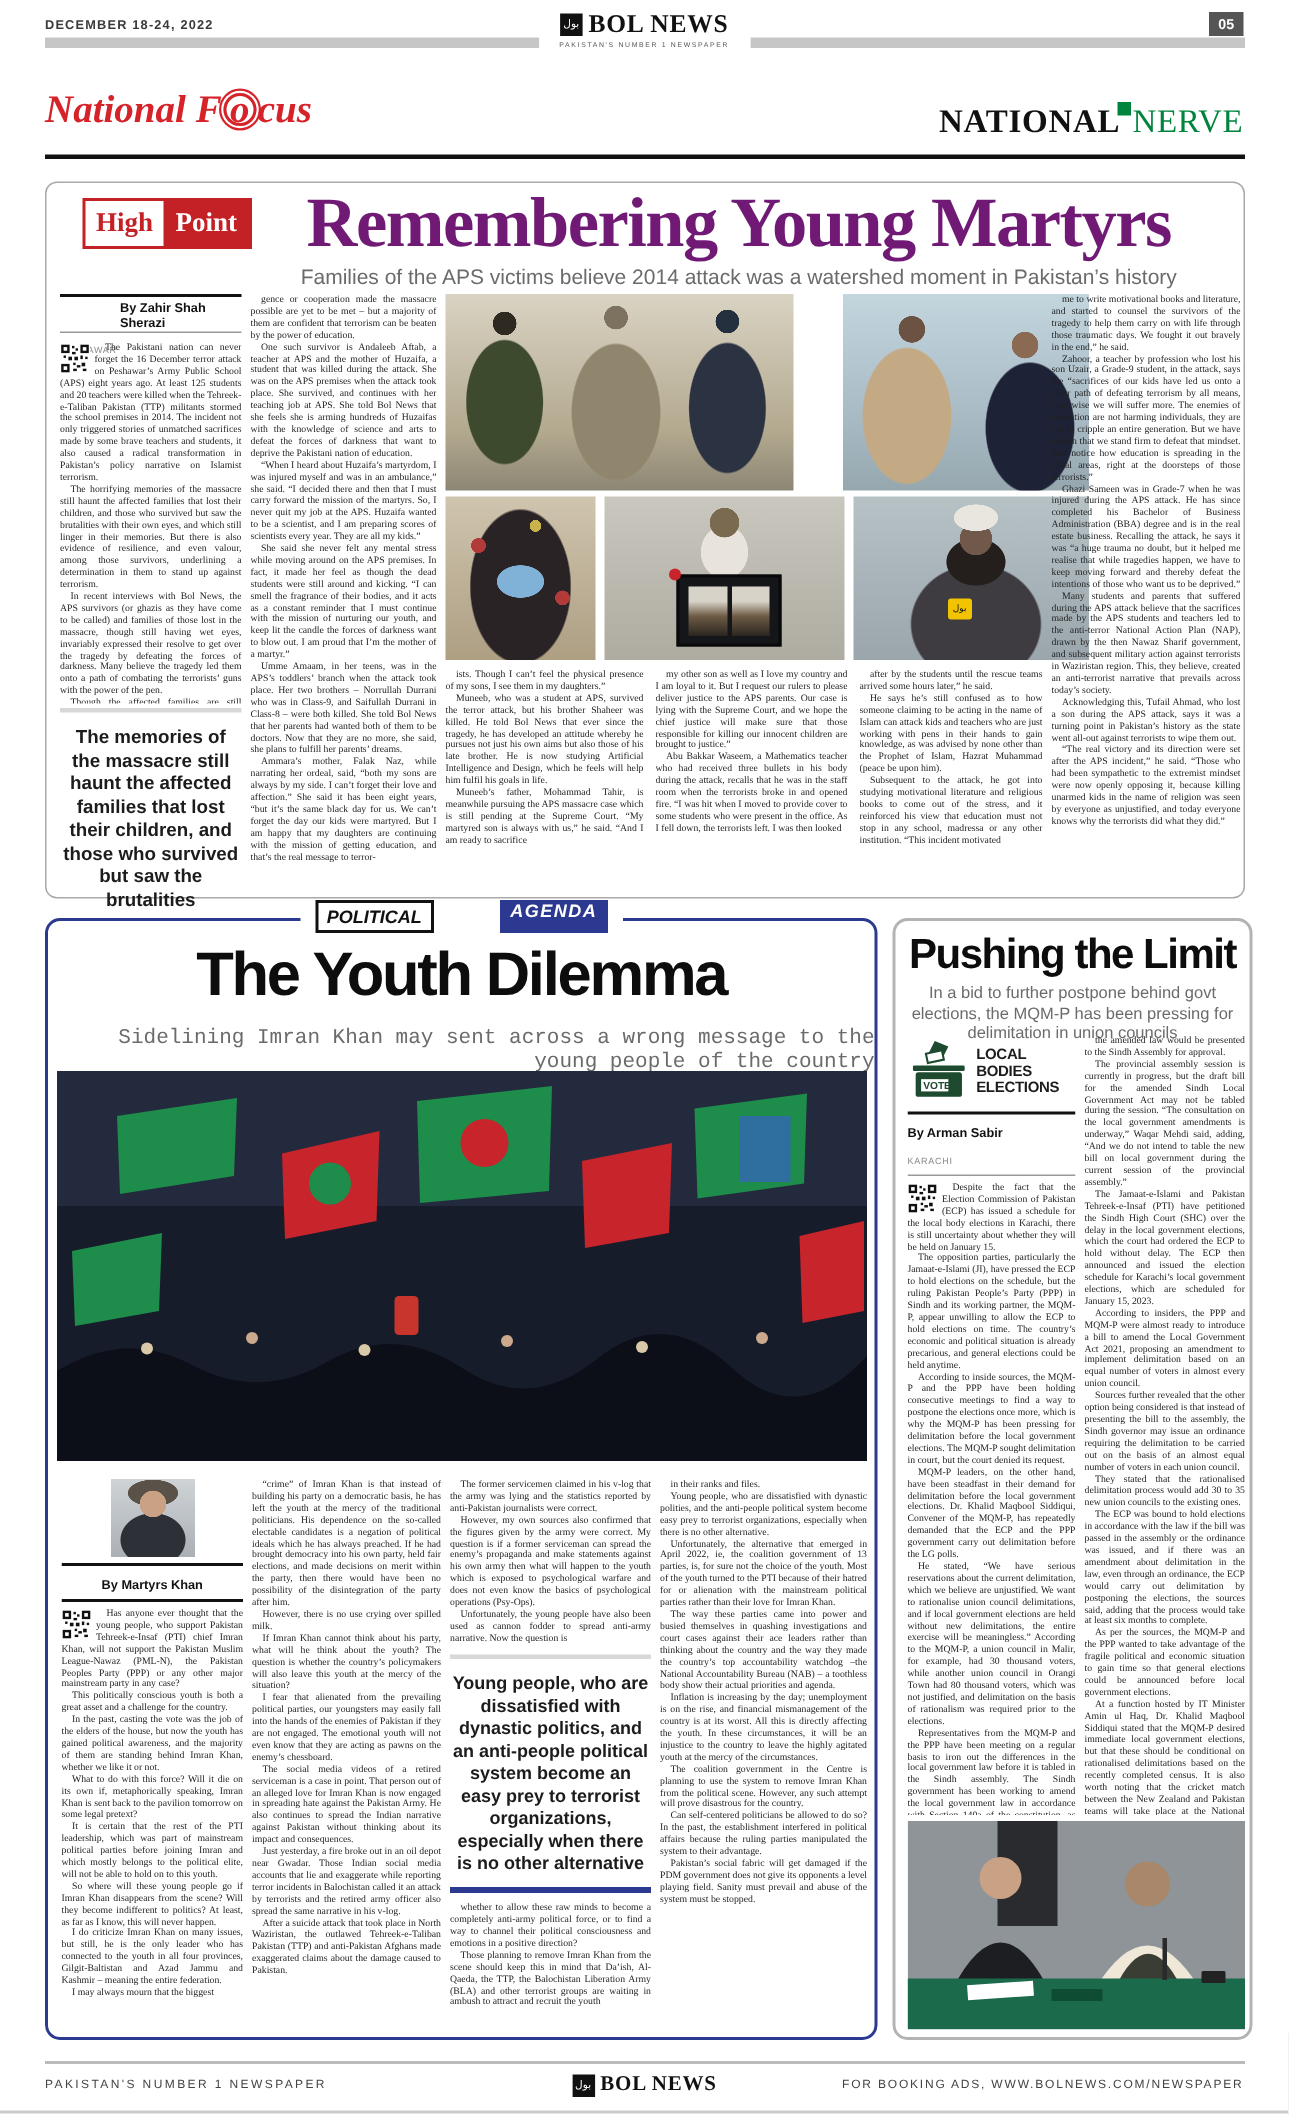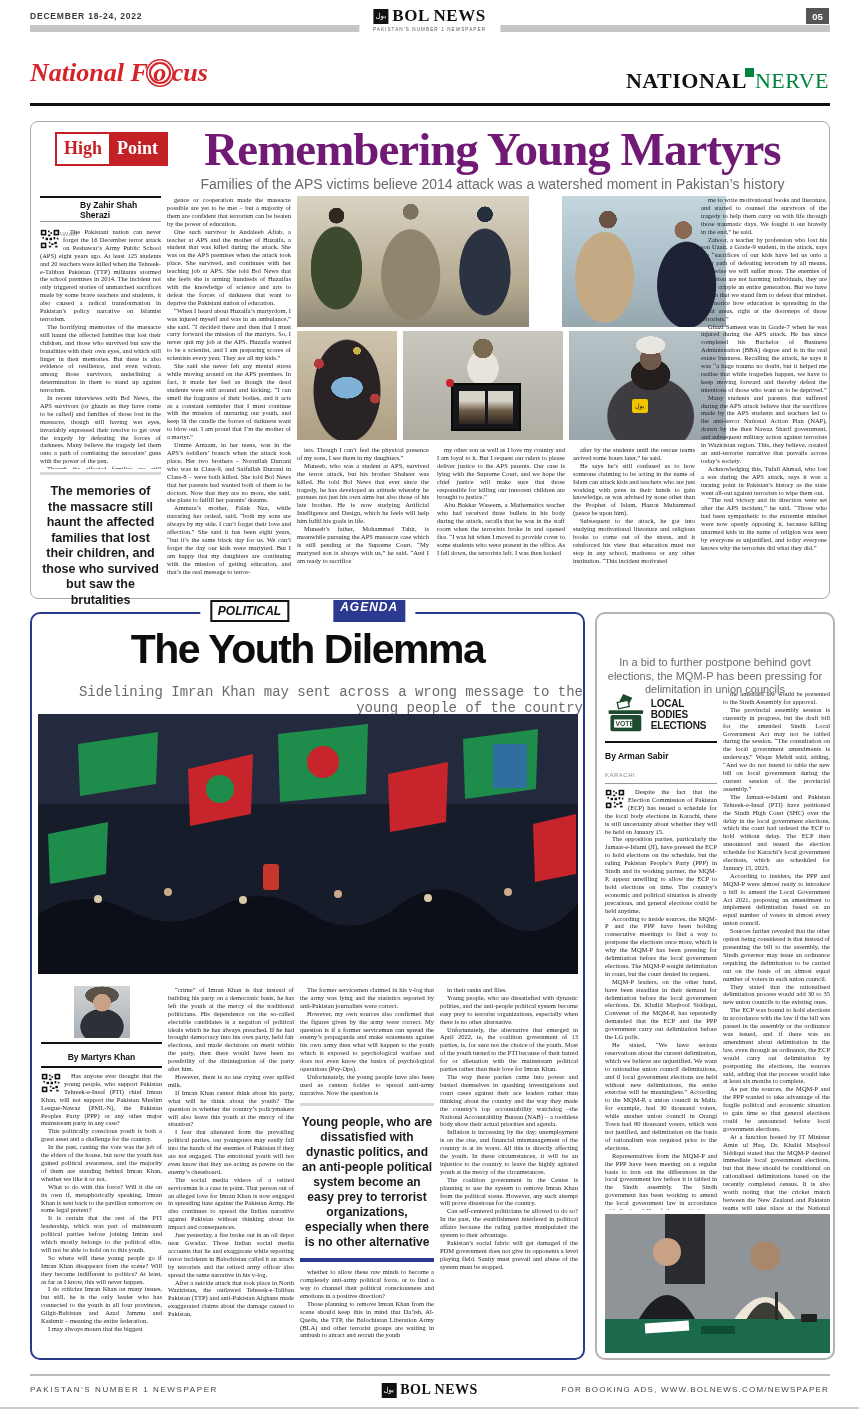--- a/index.html
+++ b/index.html
@@ -365,20 +365,21 @@
         <p class="para">Unfortunately, the alternative that emerged in April 2022, ie, the coalition government of 13 parties, is, for sure not the choice of the youth. Most of the youth turned to the PTI because of their hatred for or alienation with the mainstream political parties rather than their love for Imran Khan.</p>
         <p class="para">The way these parties came into power and busied themselves in quashing investigations and court cases against their ace leaders rather than thinking about the country and the way they made the country’s top accountability watchdog –the National Accountability Bureau (NAB) – a toothless body show their actual priorities and agenda.</p>
         <p class="para">Inflation is increasing by the day; unemployment is on the rise, and financial mismanagement of the country is at its worst. All this is directly affecting the youth. In these circumstances, it will be an injustice to the country to leave the highly agitated youth at the mercy of the circumstances.</p>
         <p class="para">The coalition government in the Centre is planning to use the system to remove Imran Khan from the political scene. However, any such attempt will prove disastrous for the country.</p>
         <p class="para">Can self-centered politicians be allowed to do so? In the past, the establishment interfered in political affairs because the ruling parties manipulated the system to their advantage.</p>
         <p class="para">Pakistan’s social fabric will get damaged if the PDM government does not give its opponents a level playing field. Sanity must prevail and abuse of the system must be stopped.</p>
       </div>
   </section>
 
   <section class="abox limit">
+    <h1 class="l-head">Pushing the Limit</h1>
     <div class="l-sub">In a bid to further postpone behind govt elections, the MQM-P has been pressing for delimitation in union councils</div>
 
     <div class="lcol l-c1">
       <div class="vote-wrap">
         <svg width="46" height="48" viewBox="0 0 46 48">
           <path d="M20,2 l10,4 -4,8 -10,-4 Z" fill="#1e4a2f"></path>
           <rect x="14" y="10" width="12" height="7" transform="rotate(-12 20 13)" fill="#fff" stroke="#1e4a2f" stroke-width="1.5"></rect>
           <rect x="4" y="20" width="38" height="4" rx="1" fill="#1e4a2f"></rect>
           <rect x="6" y="25" width="34" height="18" rx="2" fill="#1e4a2f"></rect>
           <rect x="10" y="30" width="20" height="9" fill="#fff"></rect>

